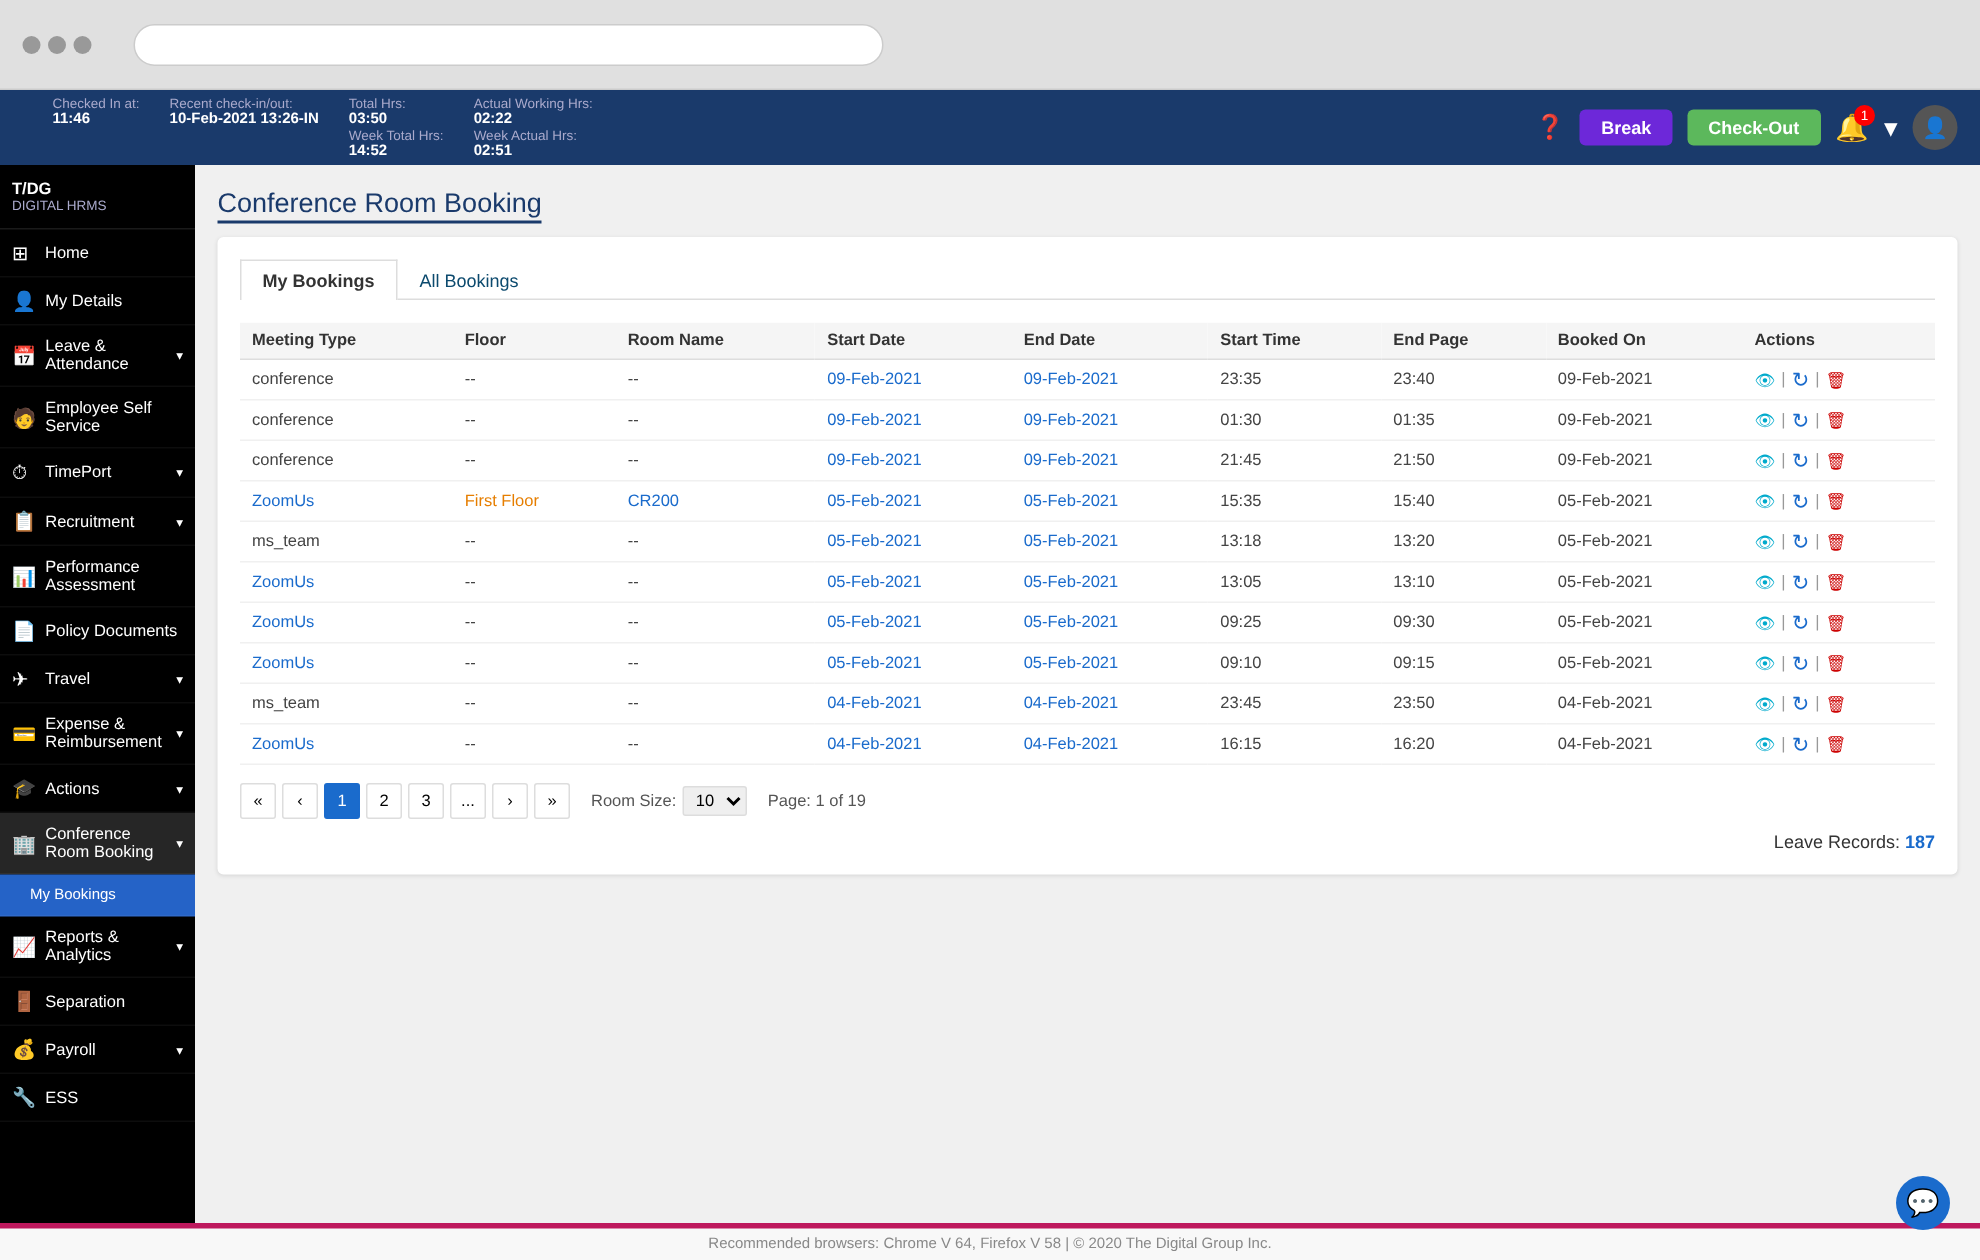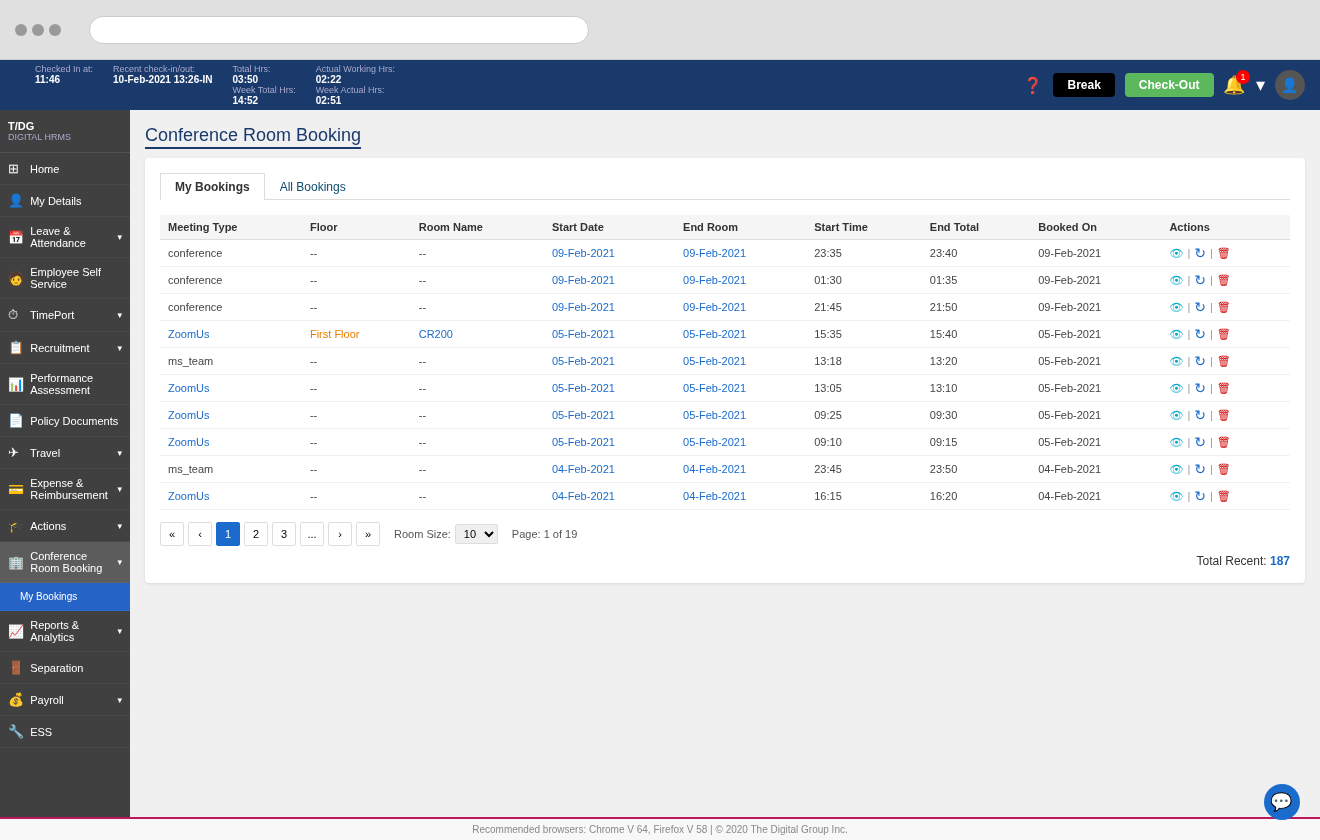--- a/index.html
+++ b/index.html
@@ -10,32 +10,32 @@
     .browser-dots { display: flex; gap: 5px; }
     .browser-dot { width: 12px; height: 12px; border-radius: 50%; background: #999; }
     .browser-addressbar { flex: 1; height: 28px; background: white; border-radius: 14px; border: 1px solid #ccc; max-width: 500px; margin-left: 20px; }
 
     
     .top-header { background: #1a3a6b; height: 50px; display: flex; align-items: center; justify-content: flex-end; padding: 0 15px; gap: 10px; }
     .header-info { display: flex; gap: 20px; color: white; font-size: 10px; margin-right: auto; margin-left: 20px; }
     .header-info-block { display: flex; flex-direction: column; }
     .header-info-label { color: #aac; font-size: 9px; }
     .header-info-value { color: white; font-weight: bold; }
-    .btn-break { background: #000000; color: white; border: none; padding: 5px 14px; border-radius: 4px; font-weight: bold; cursor: pointer; font-size: 12px; text-align: right; }
+    .btn-break { background: #6d28d9; color: white; border: none; padding: 5px 14px; border-radius: 4px; font-weight: bold; cursor: pointer; font-size: 12px; text-align: right; }
     .btn-checkout { background: #5cb85c; color: white; border: none; padding: 5px 14px; border-radius: 4px; font-weight: bold; cursor: pointer; font-size: 12px; }
     .header-icon { color: white; font-size: 18px; cursor: pointer; position: relative; }
     .badge { background: red; color: white; font-size: 9px; width: 14px; height: 14px; border-radius: 50%; display: flex; align-items: center; justify-content: center; position: absolute; top: -4px; right: -4px; }
     .avatar { width: 30px; height: 30px; border-radius: 50%; background: #555; display: flex; align-items: center; justify-content: center; color: white; font-size: 14px; }
     .help-btn { color: white; font-size: 16px; cursor: pointer; }
 
     
     .app-container { display: flex; height: 730px; }
 
     
-    .sidebar { width: 130px; background: #404040; height: 100%; overflow-y: auto; flex-shrink: 0; }
+    .sidebar { width: 130px; background: #000000; height: 100%; overflow-y: auto; flex-shrink: 0; }
     .sidebar-logo { padding: 10px 8px; border-bottom: 1px solid rgba(255,255,255,0.1); display: flex; align-items: center; gap: 5px; }
     .sidebar-logo-text { color: white; font-size: 11px; font-weight: bold; }
     .sidebar-logo-sub { color: #aac; font-size: 9px; }
     .sidebar-item { display: flex; align-items: center; gap: 6px; padding: 8px 8px; color: white; cursor: pointer; font-size: 11px; border-bottom: 1px solid rgba(255,255,255,0.05); }
     .sidebar-item.active, .sidebar-item.active-parent { background: rgba(255,255,255,0.15); }
     .sidebar-item-icon { font-size: 13px; min-width: 16px; }
     .sidebar-item-label { flex: 1; }
     .sidebar-chevron { font-size: 9px; }
     .sidebar-sub { background: rgba(0,0,40,0.3); }
     .sidebar-sub .sidebar-item { padding-left: 20px; font-size: 10px; }
@@ -73,21 +73,21 @@
     .page-size-label { margin-left: 10px; font-size: 11px; color: #555; }
     .page-size-select { border: 1px solid #ddd; padding: 2px 4px; font-size: 11px; border-radius: 2px; }
     .page-info { margin-left: 10px; font-size: 11px; color: #555; }
 
     .total-records { text-align: right; margin-top: 8px; font-size: 12px; color: #333; }
     .total-records-count { font-weight: bold; color: #1a6bcc; }
 
     .btn-book-conference { background: #1a6bcc; color: white; border: none; padding: 8px 20px; border-radius: 4px; cursor: pointer; font-size: 13px; font-weight: bold; margin-top: 12px; float: right; }
 
     
-    .footer { background: #f8f8f8; border-top: 2px solid #be185d; padding: 5px 15px; font-size: 10px; color: #888; text-align: center; position: fixed; bottom: 0; left: 0; right: 0; }
+    .footer { background: #f8f8f8; border-top: 4px solid #be185d; padding: 5px 15px; font-size: 10px; color: #888; text-align: center; position: fixed; bottom: 0; left: 0; right: 0; }
     .footer-chat { position: fixed; bottom: 20px; right: 20px; width: 36px; height: 36px; background: #1a6bcc; border-radius: 50%; display: flex; align-items: center; justify-content: center; cursor: pointer; }
 
     .clearfix::after { content: ''; display: table; clear: both; }
   </style>
 </head>
 <body>
 
 <div class="browser-chrome">
   <div class="browser-dots">
     <div class="browser-dot"></div>
@@ -232,23 +232,23 @@
       </div>
 
       <div class="table-container">
         <table>
           <thead>
             <tr>
               <th>Meeting Type</th>
               <th>Floor</th>
               <th>Room Name</th>
               <th>Start Date</th>
-              <th>End Room</th>
+              <th>End Date</th>
               <th>Start Time</th>
-              <th>End Total</th>
+              <th>End Page</th>
               <th>Booked On</th>
               <th>Actions</th>
             </tr>
           </thead>
           <tbody id="table-body">
           <tr>
       <td class="">conference</td>
       <td class="">--</td>
       <td class="">--</td>
       <td class="text-blue">09-Feb-2021</td>
@@ -453,21 +453,21 @@
         <span class="page-size-label">Room Size:</span>
         <select class="page-size-select">
           <option>10</option>
           <option>25</option>
           <option>50</option>
         </select>
         <span class="page-info">Page: 1 of 19</span>
       </div>
 
       <div class="total-records clearfix">
-        <span>Total Recent:</span>
+        <span>Leave Records:</span>
         <span class="total-records-count">187</span>
       </div>
 
     </div>
   </div>
 </div>
 
 <div class="footer">
   <span>Recommended browsers: Chrome V 64, Firefox V 58  |  © 2020 The Digital Group Inc.</span>
 </div>

